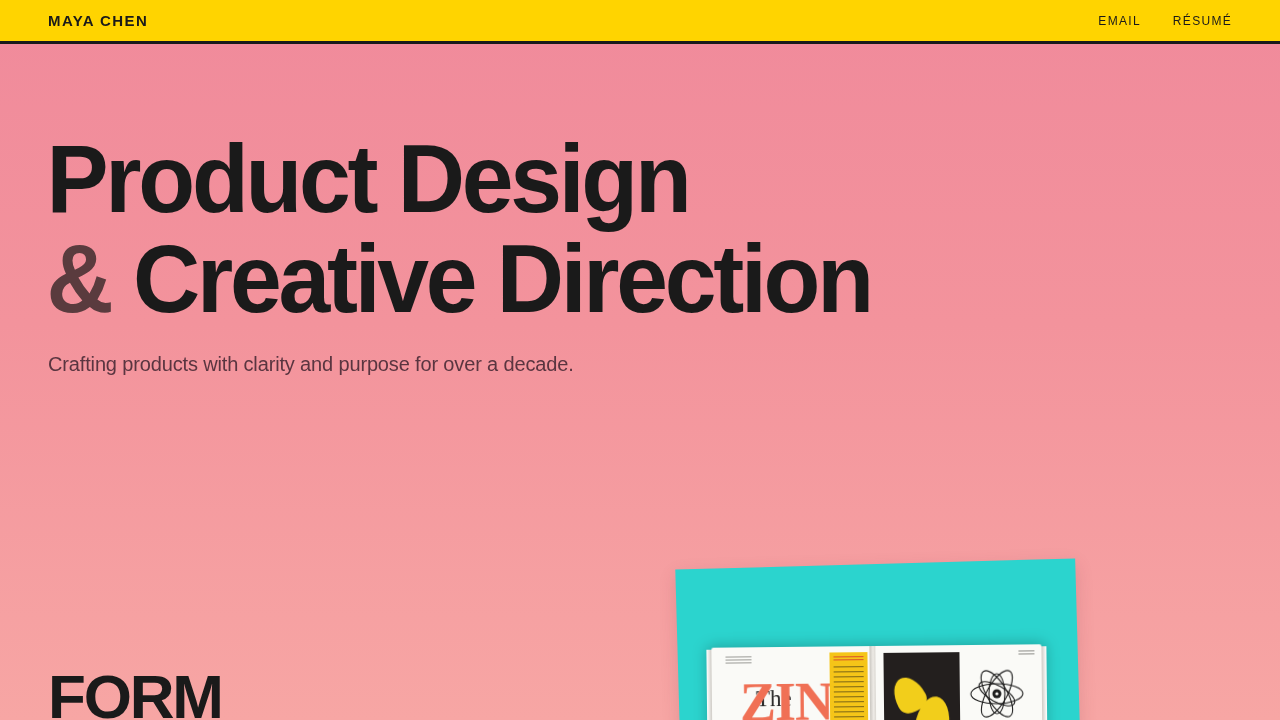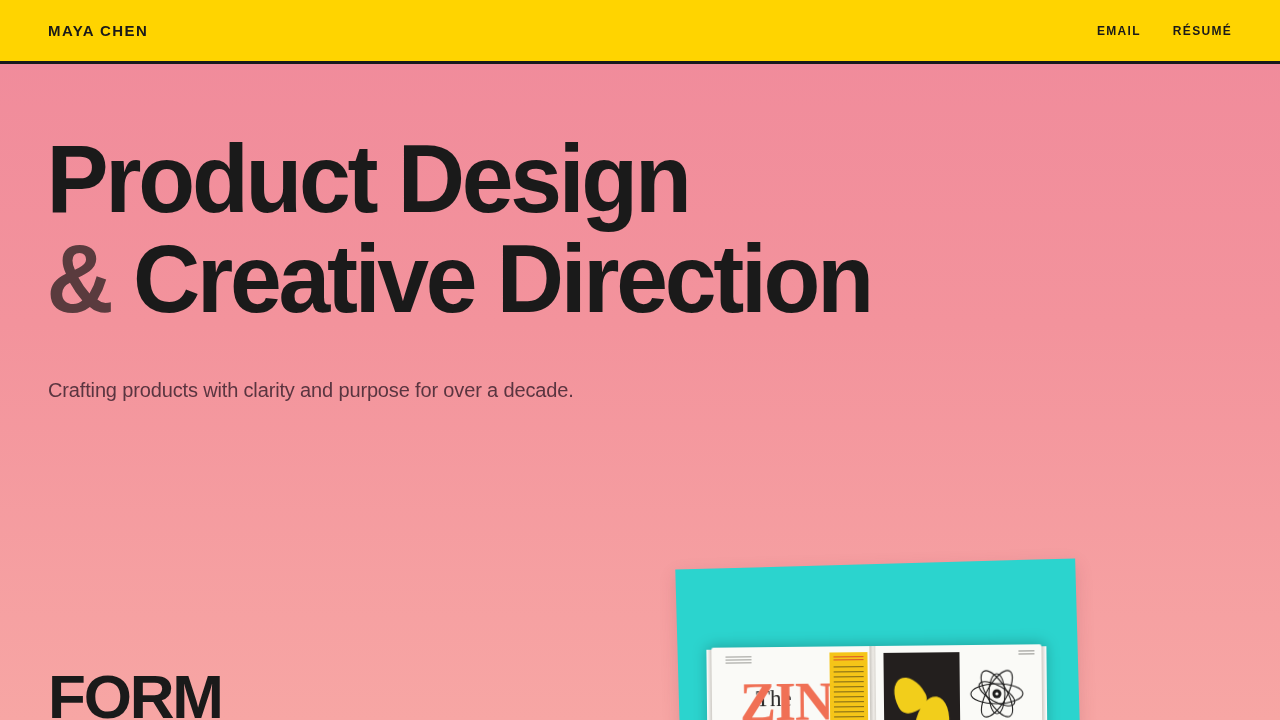--- a/index.html
+++ b/index.html
@@ -10,51 +10,51 @@
   }
 
   #page {
     position:relative; width:1280px; height:720px;
     background:linear-gradient(to bottom, #F08A9B 0%, #F3939C 45%, #F7A6A4 100%);
     overflow:hidden;
   }
 
   
   #header {
-    position:absolute; top:0; left:0; width:1280px; height:64px;
+    position:absolute; top:0; left:0; width:1280px; height:44px;
     background:#FFD400;
     border-bottom:3px solid #1A1A1A;
     display:flex; align-items:center; justify-content:space-between;
     padding:0 48px 0 48px;
     z-index:40;
   }
   #brand {
     font-size:15px; font-weight:bold; color:#1A1A1A;
     letter-spacing:1.4px;
   }
   #nav { display:flex; align-items:center; gap:32px; }
   .nav-link {
-    font-size:12px; font-weight:bold; color:#1A1A1A;
+    font-size:12px; font-weight:normal; color:#1A1A1A;
     letter-spacing:1.3px; text-decoration:none; cursor:pointer;
   }
 
   
   #hero { position:absolute; top:60px; left:0; width:1084px; }
 
   #headline {
     margin-top:72px; padding-left:48px;
     font-size:96px; font-weight:bold; line-height:0.98;
     letter-spacing:-3.4px; color:#1A1A1A;
     transform:scaleX(0.97); transform-origin:left center;
   }
   #headline .l2 { display:block; margin-top:6px; }
   #amp { color:#5A3B3E; }
 
   #subhead {
-    margin-top:48px; padding-left:48px;
+    margin-top:22px; padding-left:48px;
     font-size:20px; line-height:1.6; color:#5A3540;
     letter-spacing:-0.15px;
   }
   #subhead div { white-space:nowrap; }
 
   
   #next-title {
     position:absolute; left:48px; top:666px;
     font-size:62px; font-weight:bold; letter-spacing:-2.2px;
     color:#1A1A1A; line-height:1;

